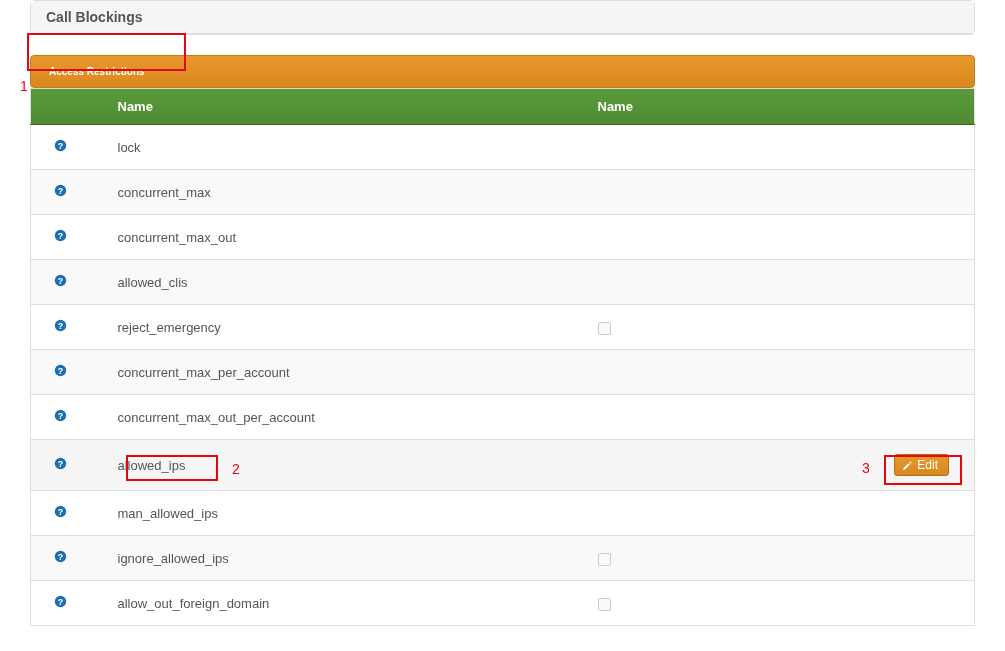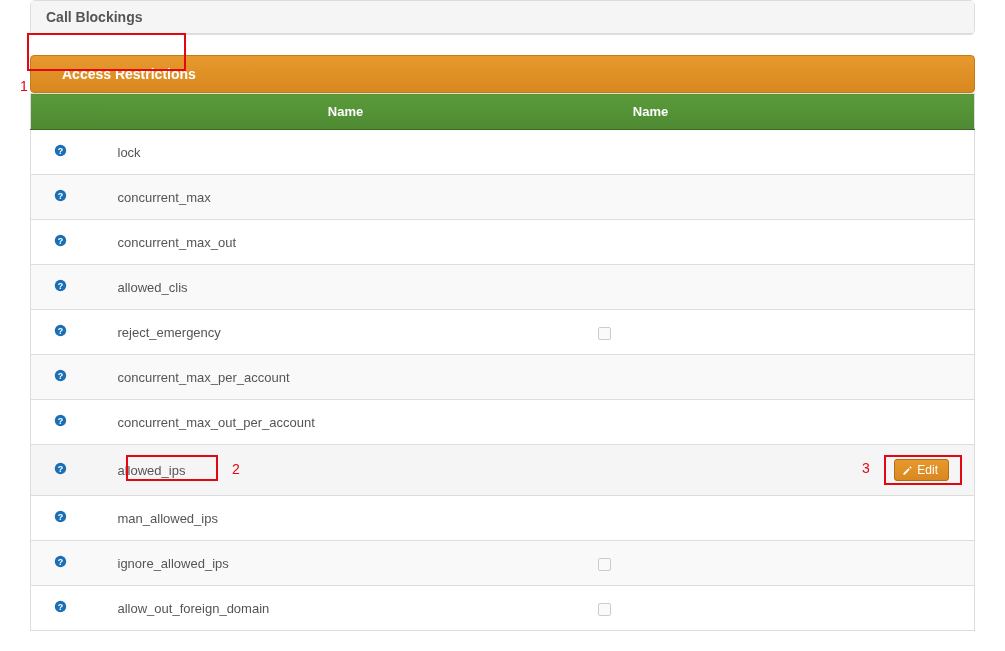--- a/index.html
+++ b/index.html
@@ -22,39 +22,39 @@
       color: #555;
       font-weight: bold;
       font-size: 14px;
     }
     .section-bar {
       background: linear-gradient(to bottom, #e8992c, #d88820);
       border: 1px solid #c77a18;
       border-radius: 4px;
       color: #fff;
       font-weight: bold;
-      font-size: 14px;
-      padding: 10px 31px;
+      font-size: 10px;
+      padding: 10px 18px;
       margin: 20px 30px 0 30px;
       position: relative;
     }
     .table-container {
       margin: 0 30px 30px 30px;
     }
     table {
       width: 100%;
       border-collapse: collapse;
       border: 1px solid #ddd;
     }
     thead th {
       background: linear-gradient(to bottom, #5a9a3a, #4e8a32);
       color: #fff;
       font-weight: bold;
       font-size: 13px;
-      text-align: center;
+      text-align: left;
       padding: 10px 12px;
       border-bottom: 1px solid #3a6825;
     }
     tbody td {
       padding: 14px 12px;
       border-top: 1px solid #ddd;
       vertical-align: middle;
       color: #555;
       font-size: 13px;
     }

